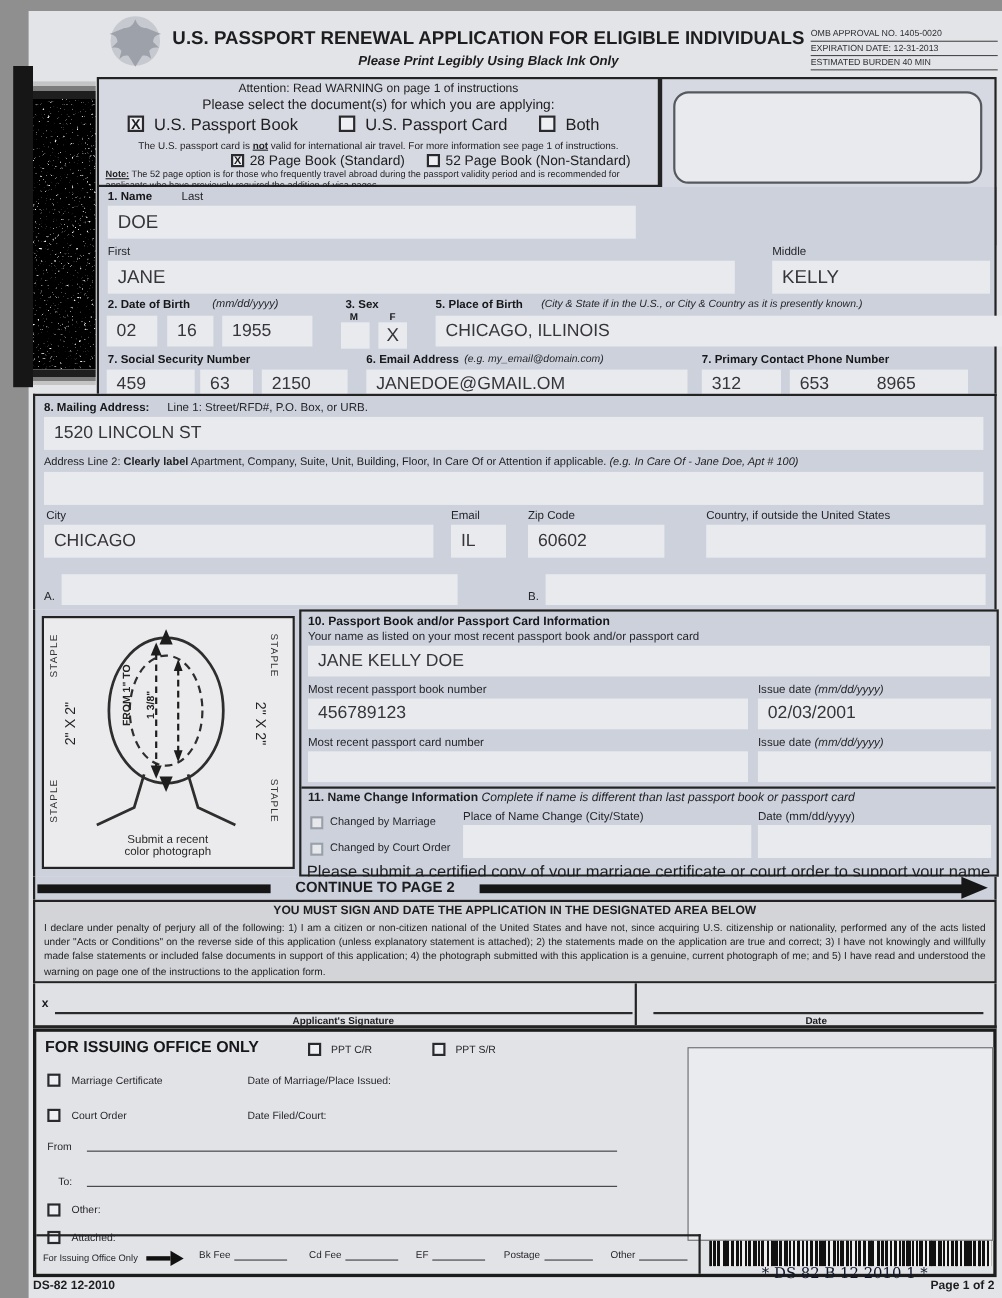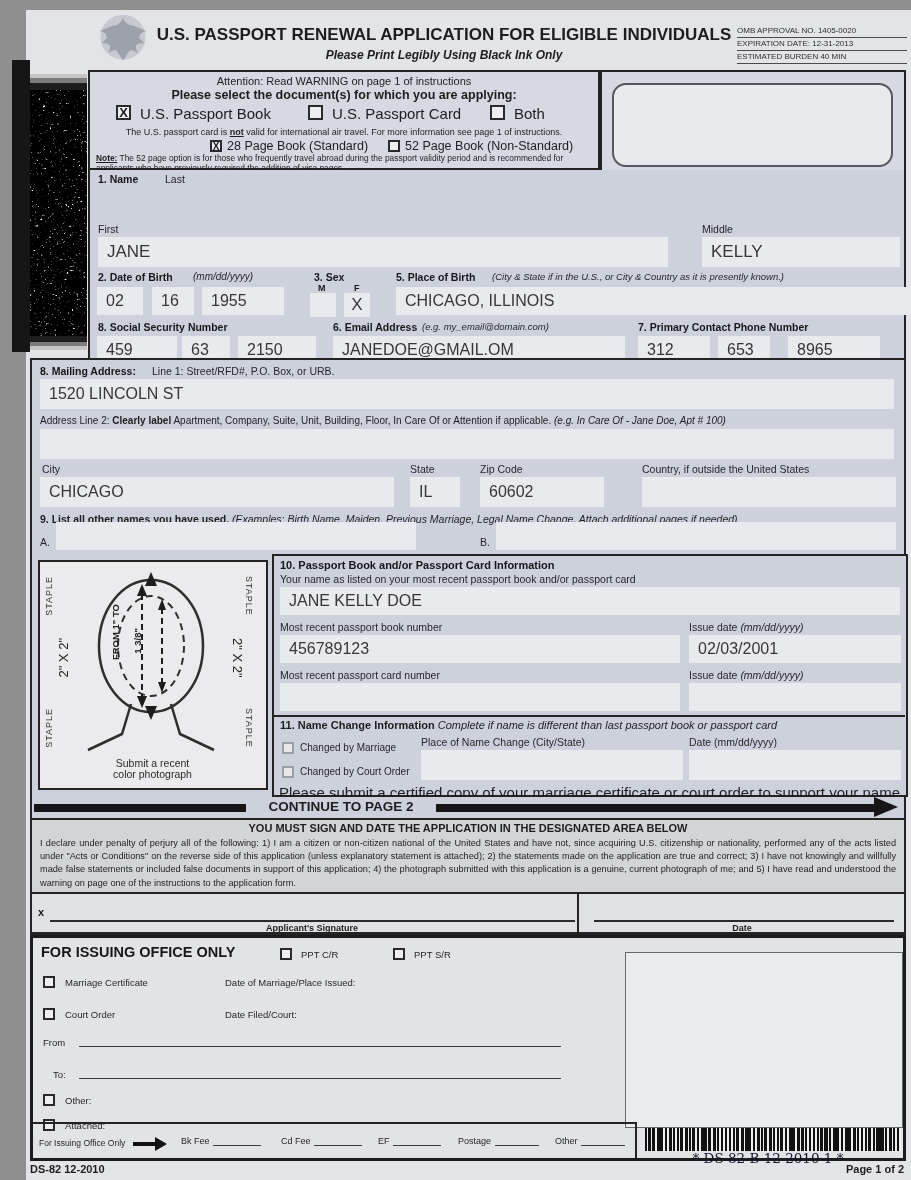--- a/index.html
+++ b/index.html
@@ -53,21 +53,21 @@
     <filter id="nz">
         <feTurbulence type="fractalNoise" baseFrequency="0.45" numOctaves="3" seed="7"></feTurbulence>
       <feColorMatrix values="0 0 0 0 0  0 0 0 0 0  0 0 0 0 0  2 2 2 -2.6 0"></feColorMatrix>
       </filter>
     <rect width="57" height="246" filter="url(#nz)"></rect>
   </svg>
   <div class="abs hbar" style="left:30px;top:336px;width:57px;height:14px;transform:scaleY(-1)"></div>
 
   <div class="abs" style="left:88px;top:70px;width:512px;height:100px;border:2.5px solid #232323;background:#d6d9e1">
     <div class="abs center" style="left:0;top:3px;width:100%;font-size:11px">Attention: Read WARNING on page 1 of instructions</div>
-    <div class="abs center" style="left:0;top:16px;width:100%;font-weight:bold;font-size:12.5px">Please select the document(s) for which you are applying:</div>
+    <div class="abs center" style="left:0;top:16px;width:100%;font-weight:normal;font-size:12.5px">Please select the document(s) for which you are applying:</div>
     <span class="cb" style="left:26px;top:33px">X</span>
     <span class="abs" style="left:50px;top:33px;font-size:15px">U.S. Passport Book</span>
     <span class="cb" style="left:218px;top:33px"></span>
     <span class="abs" style="left:242px;top:33px;font-size:15px">U.S. Passport Card</span>
     <span class="cb" style="left:400px;top:33px"></span>
     <span class="abs" style="left:424px;top:33px;font-size:15px">Both</span>
     <div class="abs center" style="left:0;top:55px;width:100%;font-size:9px">
       <span>The U.S. passport card is </span><span style="font-weight:bold;text-decoration:underline">not</span><span> valid for international air travel. For more information see page 1 of instructions.</span>
     </div>
     <span class="cb cbs" style="left:120px;top:68px">X</span>
@@ -91,20 +91,21 @@
     <span class="u" style="left:203px;top:108px;width:70px;height:12px"></span>
     <span class="bl" style="left:6px;top:134px;font-size:9.5px">End. #</span>
     <span class="u" style="left:47px;top:132px;width:84px;height:12px"></span>
     <span class="bl" style="left:150px;top:134px;font-size:9.5px">Exp.</span>
     <span class="u" style="left:176px;top:132px;width:96px;height:12px"></span>
   </div>
 
   <div class="band" style="left:88px;top:170px;width:818px;height:188px">
     <span class="bl" style="left:8px;top:3px">1. Name</span>
     <span class="rl" style="left:75px;top:3px">Last</span>
+    <div class="f" style="left:8px;top:17px;width:480px;height:30px;font-size:17px">DOE</div>
     <span class="rl" style="left:8px;top:53px">First</span>
     <span class="rl" style="left:612px;top:53px">Middle</span>
     <div class="f" style="left:612px;top:67px;width:198px;height:30px;font-size:17px">KELLY</div>
     <div class="f" style="left:8px;top:67px;width:570px;height:30px;font-size:17px">JANE</div>
 
     <span class="bl" style="left:8px;top:101px">2. Date of Birth</span>
     <span class="rl it" style="left:103px;top:101px;font-size:10px">(mm/dd/yyyy)</span>
     <div class="f" style="left:7px;top:117px;width:46px;height:28px">02</div>
     <div class="f" style="left:62px;top:117px;width:42px;height:28px">16</div>
     <div class="f" style="left:112px;top:117px;width:82px;height:28px">1955</div>
@@ -112,54 +113,51 @@
     <span class="bl" style="left:224px;top:101px">3. Sex</span>
     <span class="bl" style="left:228px;top:113px;font-size:9px">M</span>
     <span class="bl" style="left:264px;top:113px;font-size:9px">F</span>
     <div class="f" style="left:220px;top:123px;width:26px;height:24px;justify-content:center;padding-left:0;font-size:17px"></div>
     <div class="f" style="left:254px;top:123px;width:26px;height:24px;justify-content:center;padding-left:0;font-size:17px">X</div>
 
     <span class="bl" style="left:306px;top:101px">5. Place of Birth</span>
     <span class="rl it" style="left:402px;top:101px;font-size:9.5px">(City &amp; State if in the U.S., or City &amp; Country as it is presently known.)</span>
     <div class="f" style="left:306px;top:117px;width:564px;height:28px">CHICAGO, ILLINOIS</div>
 
-    <span class="bl" style="left:8px;top:151px">8. Social Security Number</span>
+    <span class="bl" style="left:8px;top:151px">7. Social Security Number</span>
     <div class="f" style="left:7px;top:166px;width:80px;height:27px">459</div>
     <div class="f" style="left:92px;top:166px;width:48px;height:27px">63</div>
     <div class="f" style="left:148px;top:166px;width:78px;height:27px">2150</div>
 
     <span class="bl" style="left:243px;top:151px">6. Email Address</span>
     <span class="rl it" style="left:332px;top:151px;font-size:9.5px">(e.g. my_email@domain.com)</span>
     <div class="f" style="left:243px;top:166px;width:292px;height:27px">JANEDOE@GMAIL.OM</div>
 
     <span class="bl" style="left:548px;top:151px">7. Primary Contact Phone Number</span>
     <div class="f" style="left:548px;top:166px;width:72px;height:27px">312</div>
-    <div class="f" style="left:628px;top:166px;width:52px;height:27px">653</div>
+    <div class="f" style="left:628px;top:166px;width:86px;height:27px">653</div>
     <div class="f" style="left:698px;top:166px;width:92px;height:27px">8965</div>
   </div>
 
   <div class="band" style="left:30px;top:358px;width:876px;height:196px;border-top:2.5px solid #232323">
     <span class="bl" style="left:8px;top:5px">8. Mailing Address:</span>
     <span class="rl" style="left:120px;top:5px">Line 1: Street/RFD#, P.O. Box, or URB.</span>
     <div class="f" style="left:8px;top:19px;width:854px;height:30px">1520 LINCOLN ST</div>
     <div class="abs" style="left:8px;top:55px;width:860px;font-size:10px;white-space:nowrap">
       <span>Address Line 2: </span><span style="font-weight:bold">Clearly label</span><span> Apartment, Company, Suite, Unit, Building, Floor, In Care Of or Attention if applicable. </span><span class="it">(e.g. In Care Of - Jane Doe, Apt # 100)</span>
     </div>
     <div class="f" style="left:8px;top:69px;width:854px;height:30px"></div>
     <span class="rl" style="left:10px;top:103px">City</span>
-    <span class="rl" style="left:378px;top:103px">State</span>
+    <span class="rl" style="left:378px;top:103px">Email</span>
     <span class="rl" style="left:448px;top:103px">Zip Code</span>
     <span class="rl" style="left:610px;top:103px">Country, if outside the United States</span>
     <div class="f" style="left:8px;top:117px;width:354px;height:30px">CHICAGO</div>
     <div class="f" style="left:378px;top:117px;width:50px;height:30px">IL</div>
     <div class="f" style="left:448px;top:117px;width:124px;height:30px">60602</div>
     <div class="f" style="left:610px;top:117px;width:254px;height:30px"></div>
-    <div class="abs" style="left:8px;top:153px;width:860px;font-size:10.5px;white-space:nowrap">
-      <span style="font-weight:bold">9. List all other names you have used.</span><span class="it"> (Examples: Birth Name, Maiden, Previous Marriage, Legal Name Change. Attach additional pages if needed)</span>
-    </div>
     <span class="rl" style="left:8px;top:176px">A.</span>
     <div class="f" style="left:24px;top:162px;width:360px;height:28px"></div>
     <span class="rl" style="left:448px;top:176px">B.</span>
     <div class="f" style="left:464px;top:162px;width:400px;height:28px"></div>
   </div>
 
   <div class="band" style="left:30px;top:554px;width:876px;height:243px">
     <div class="abs" style="left:6px;top:6px;width:230px;height:230px;border:2.5px solid #232323;background:#ebebed">
       <span class="abs vup" style="left:4px;top:14px;font-size:9px;letter-spacing:1px;color:#333">STAPLE</span>
       <span class="abs vup" style="left:4px;top:146px;font-size:9px;letter-spacing:1px;color:#333">STAPLE</span>

